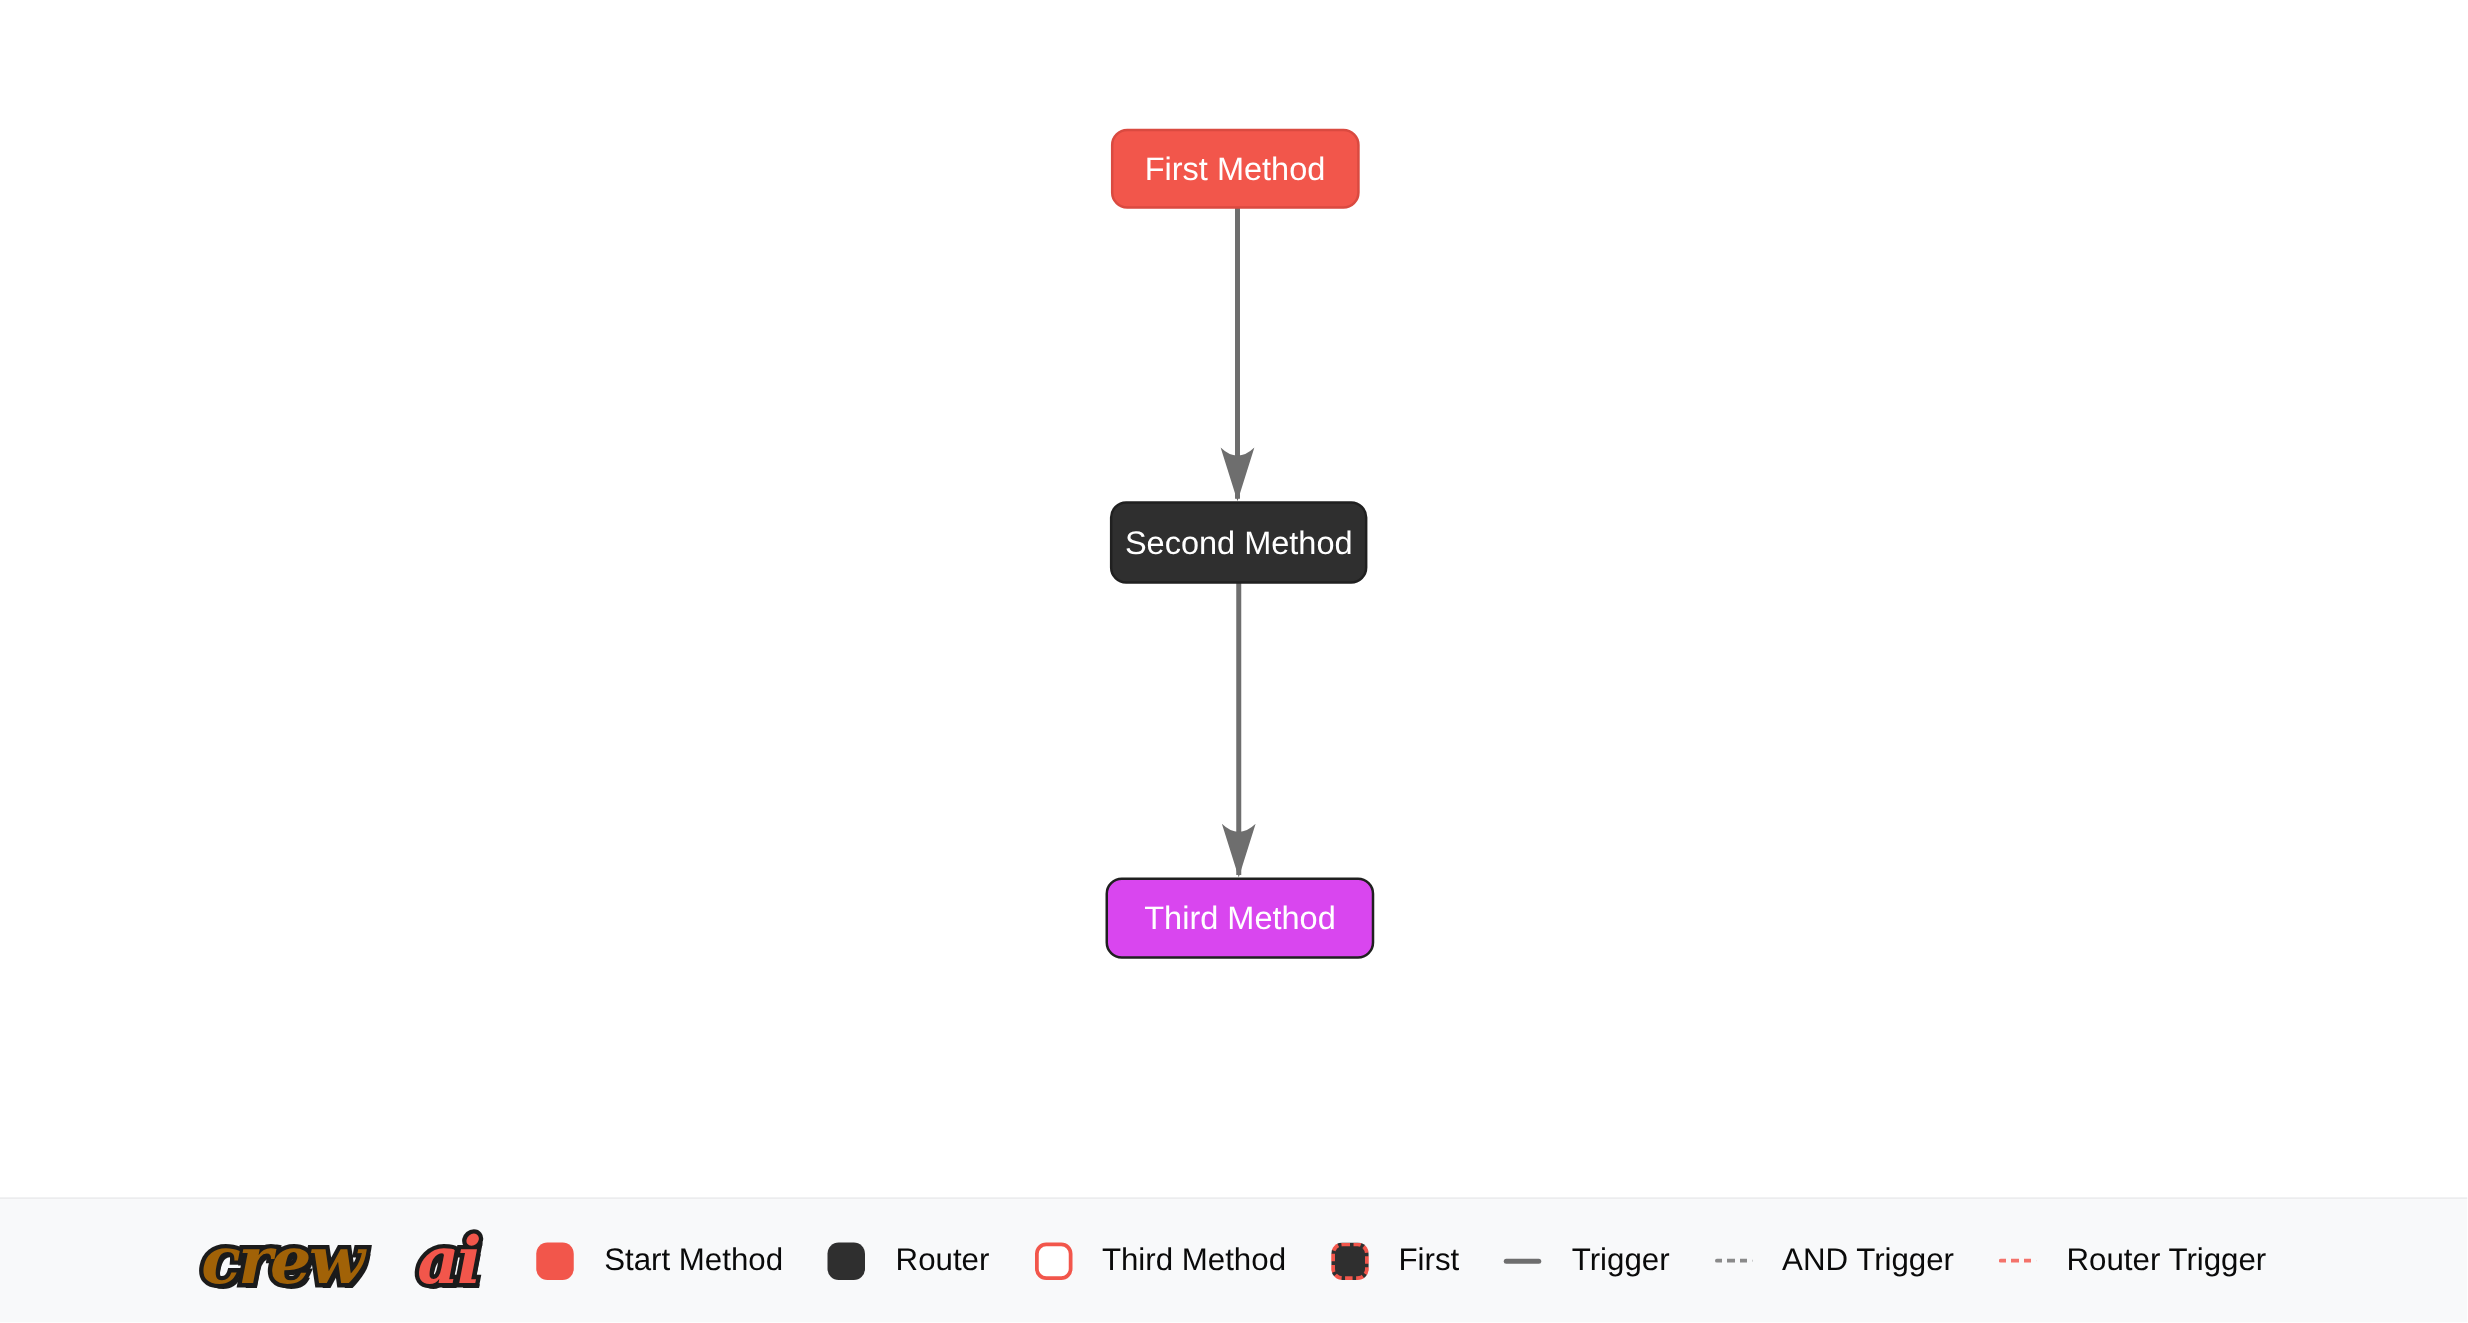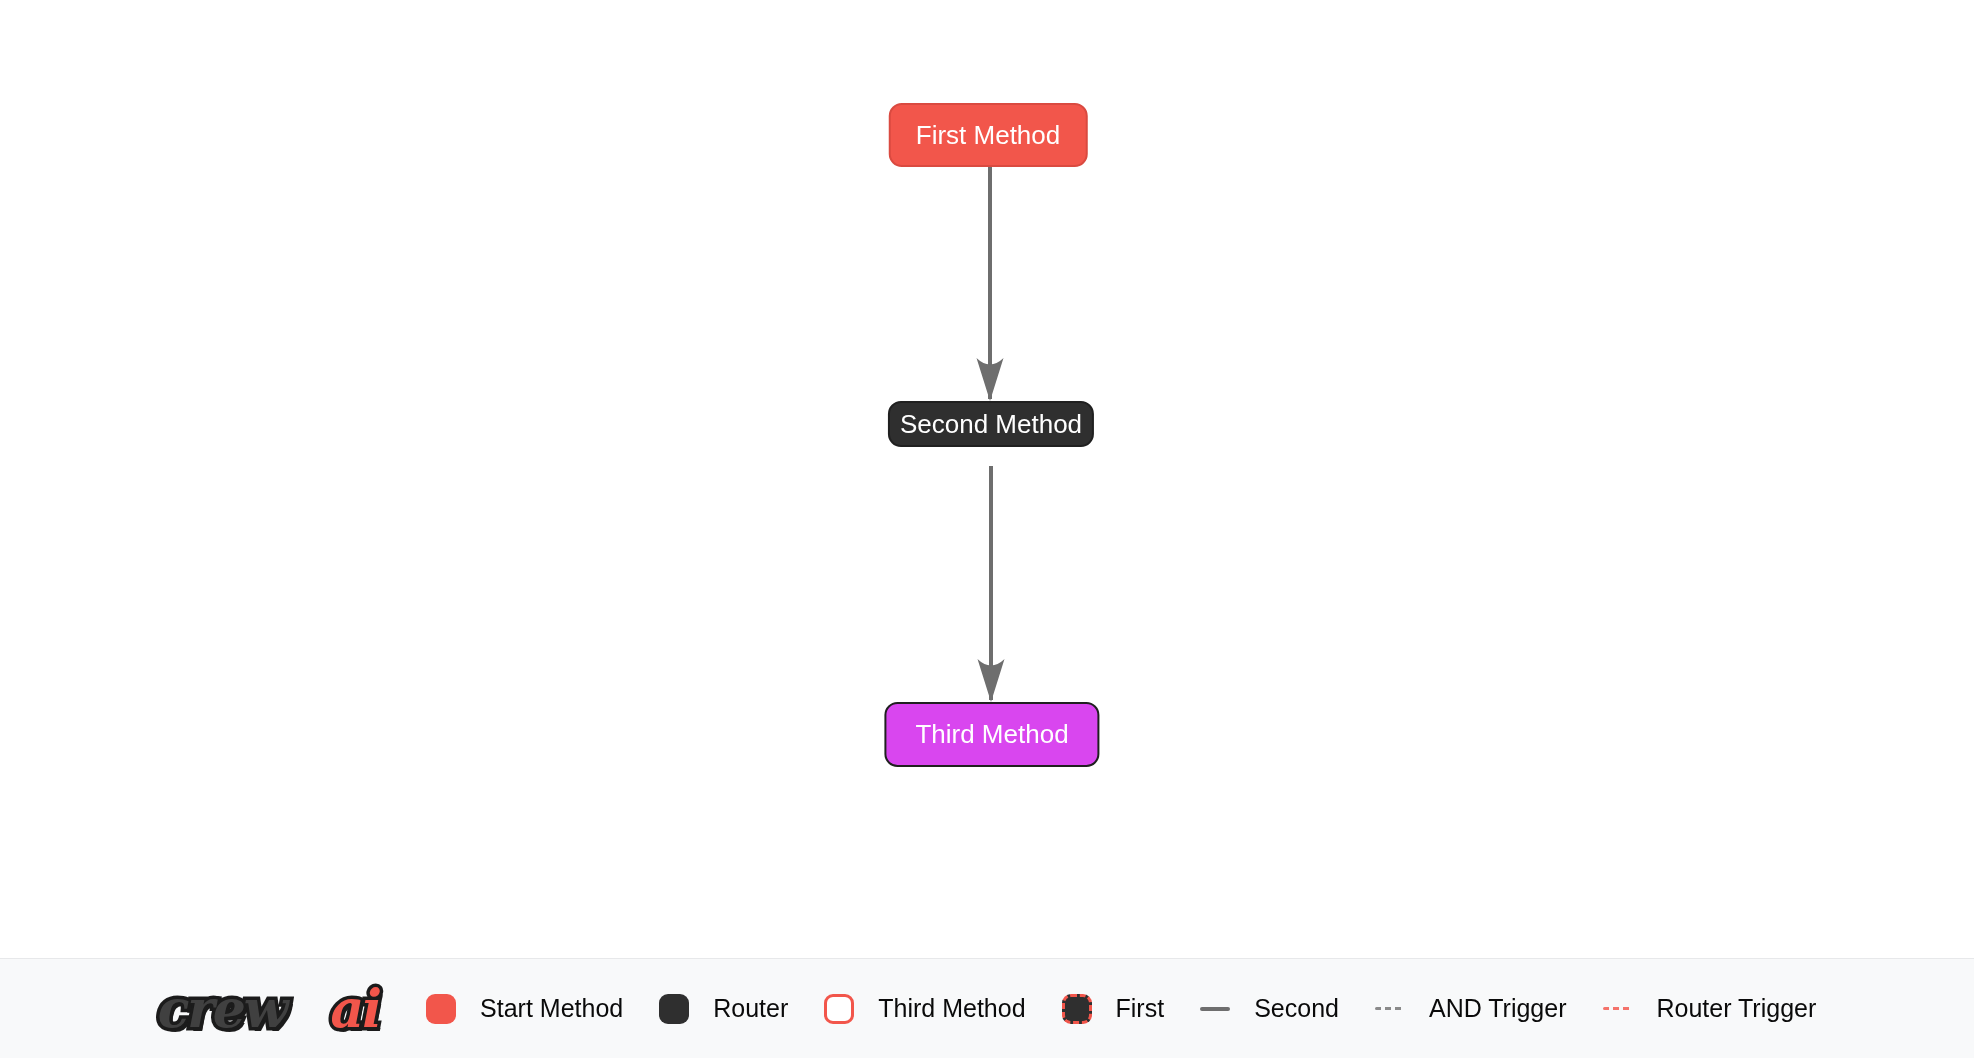--- a/index.html
+++ b/index.html
@@ -48,21 +48,21 @@
   }
   .node-start {
     left: 988px; top: 103px;
     height: 64px;
     padding: 16px 25px;
     background: #F2564B;
     border: 2px solid #DA4A40;
   }
   .node-method-2 {
     left: 991px; top: 401px;
-    height: 46px;
+    height: 66px;
     padding: 0 10px;
     background: #2F2F2F;
     border: 2px solid #202020;
   }
   .node-method-3 {
     left: 992px; top: 702px;
     height: 65px;
     padding: 0 29px;
     background: #d946ef;
     border: 2px solid #202020;
@@ -88,21 +88,21 @@
     font-weight: 900;
     font-size: 52px;
     letter-spacing: -2px;
     white-space: nowrap;
     margin-right: 10px;
     -webkit-text-stroke: 7px #1b1b1b;
     paint-order: stroke fill;
     text-shadow: 3px 4px 0 #1b1b1b;
     user-select: none;
   }
-  .logo .crew { color: #404040; }
+  .logo .crew { color: #a16207; }
   .logo .ai   { color: #F2564B; margin-left: 44px; }
 
   .legend-item {
     display: flex;
     align-items: center;
     gap: 24px;
     font-size: 25px;
     color: #0a0a0a;
     white-space: nowrap;
   }
@@ -186,21 +186,21 @@
       <span>Third Method</span>
     </div>
 
     <div class="legend-item">
       <span class="swatch swatch-router"></span>
       <span>First</span>
     </div>
 
     <div class="legend-item">
       <span class="line-swatch line-trigger"></span>
-      <span>Second</span>
+      <span>Trigger</span>
     </div>
 
     <div class="legend-item">
       <span class="line-swatch line-and"></span>
       <span>AND Trigger</span>
     </div>
 
     <div class="legend-item">
       <span class="line-swatch line-router"></span>
       <span>Router Trigger</span>

